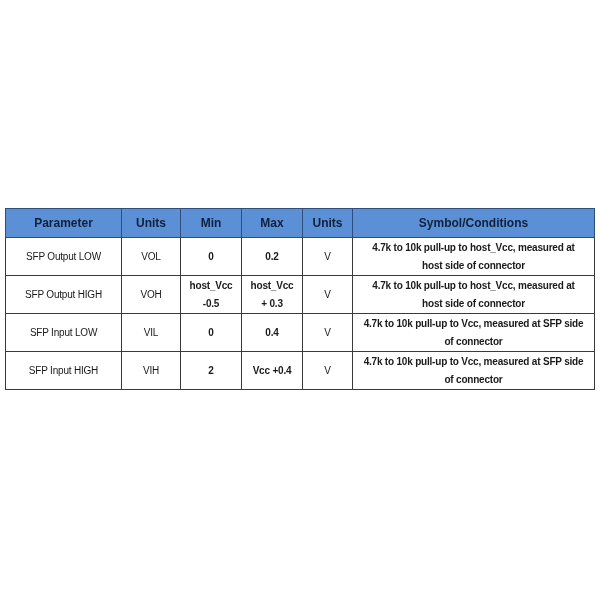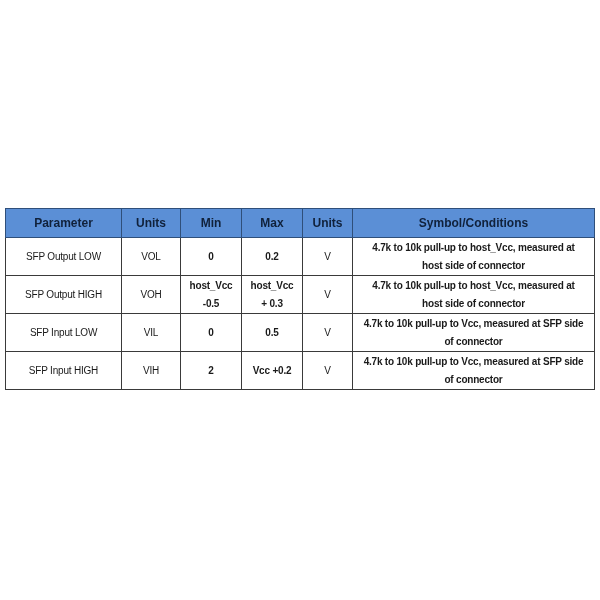--- a/index.html
+++ b/index.html
@@ -107,36 +107,36 @@
         <span class="line">host side of connector</span>
       </td>
     </tr>
     <tr>
       <td>SFP Input LOW</td>
       <td>VIL</td>
       <td>
           <span class="line">0</span>
         </td>
       <td>
-          <span class="line">0.5</span>
+          <span class="line">0.4</span>
         </td>
       <td>V</td>
       <td>
         <span class="line">4.7k to 10k pull-up to Vcc, measured at SFP side</span>
         <span class="line">of connector</span>
       </td>
     </tr>
     <tr>
       <td>SFP Input HIGH</td>
       <td>VIH</td>
       <td>
           <span class="line">2</span>
         </td>
       <td>
-          <span class="line">Vcc +0.2</span>
+          <span class="line">Vcc +0.4</span>
         </td>
       <td>V</td>
       <td>
         <span class="line">4.7k to 10k pull-up to Vcc, measured at SFP side</span>
         <span class="line">of connector</span>
       </td>
     </tr>
   </tbody>
 </table>
 

